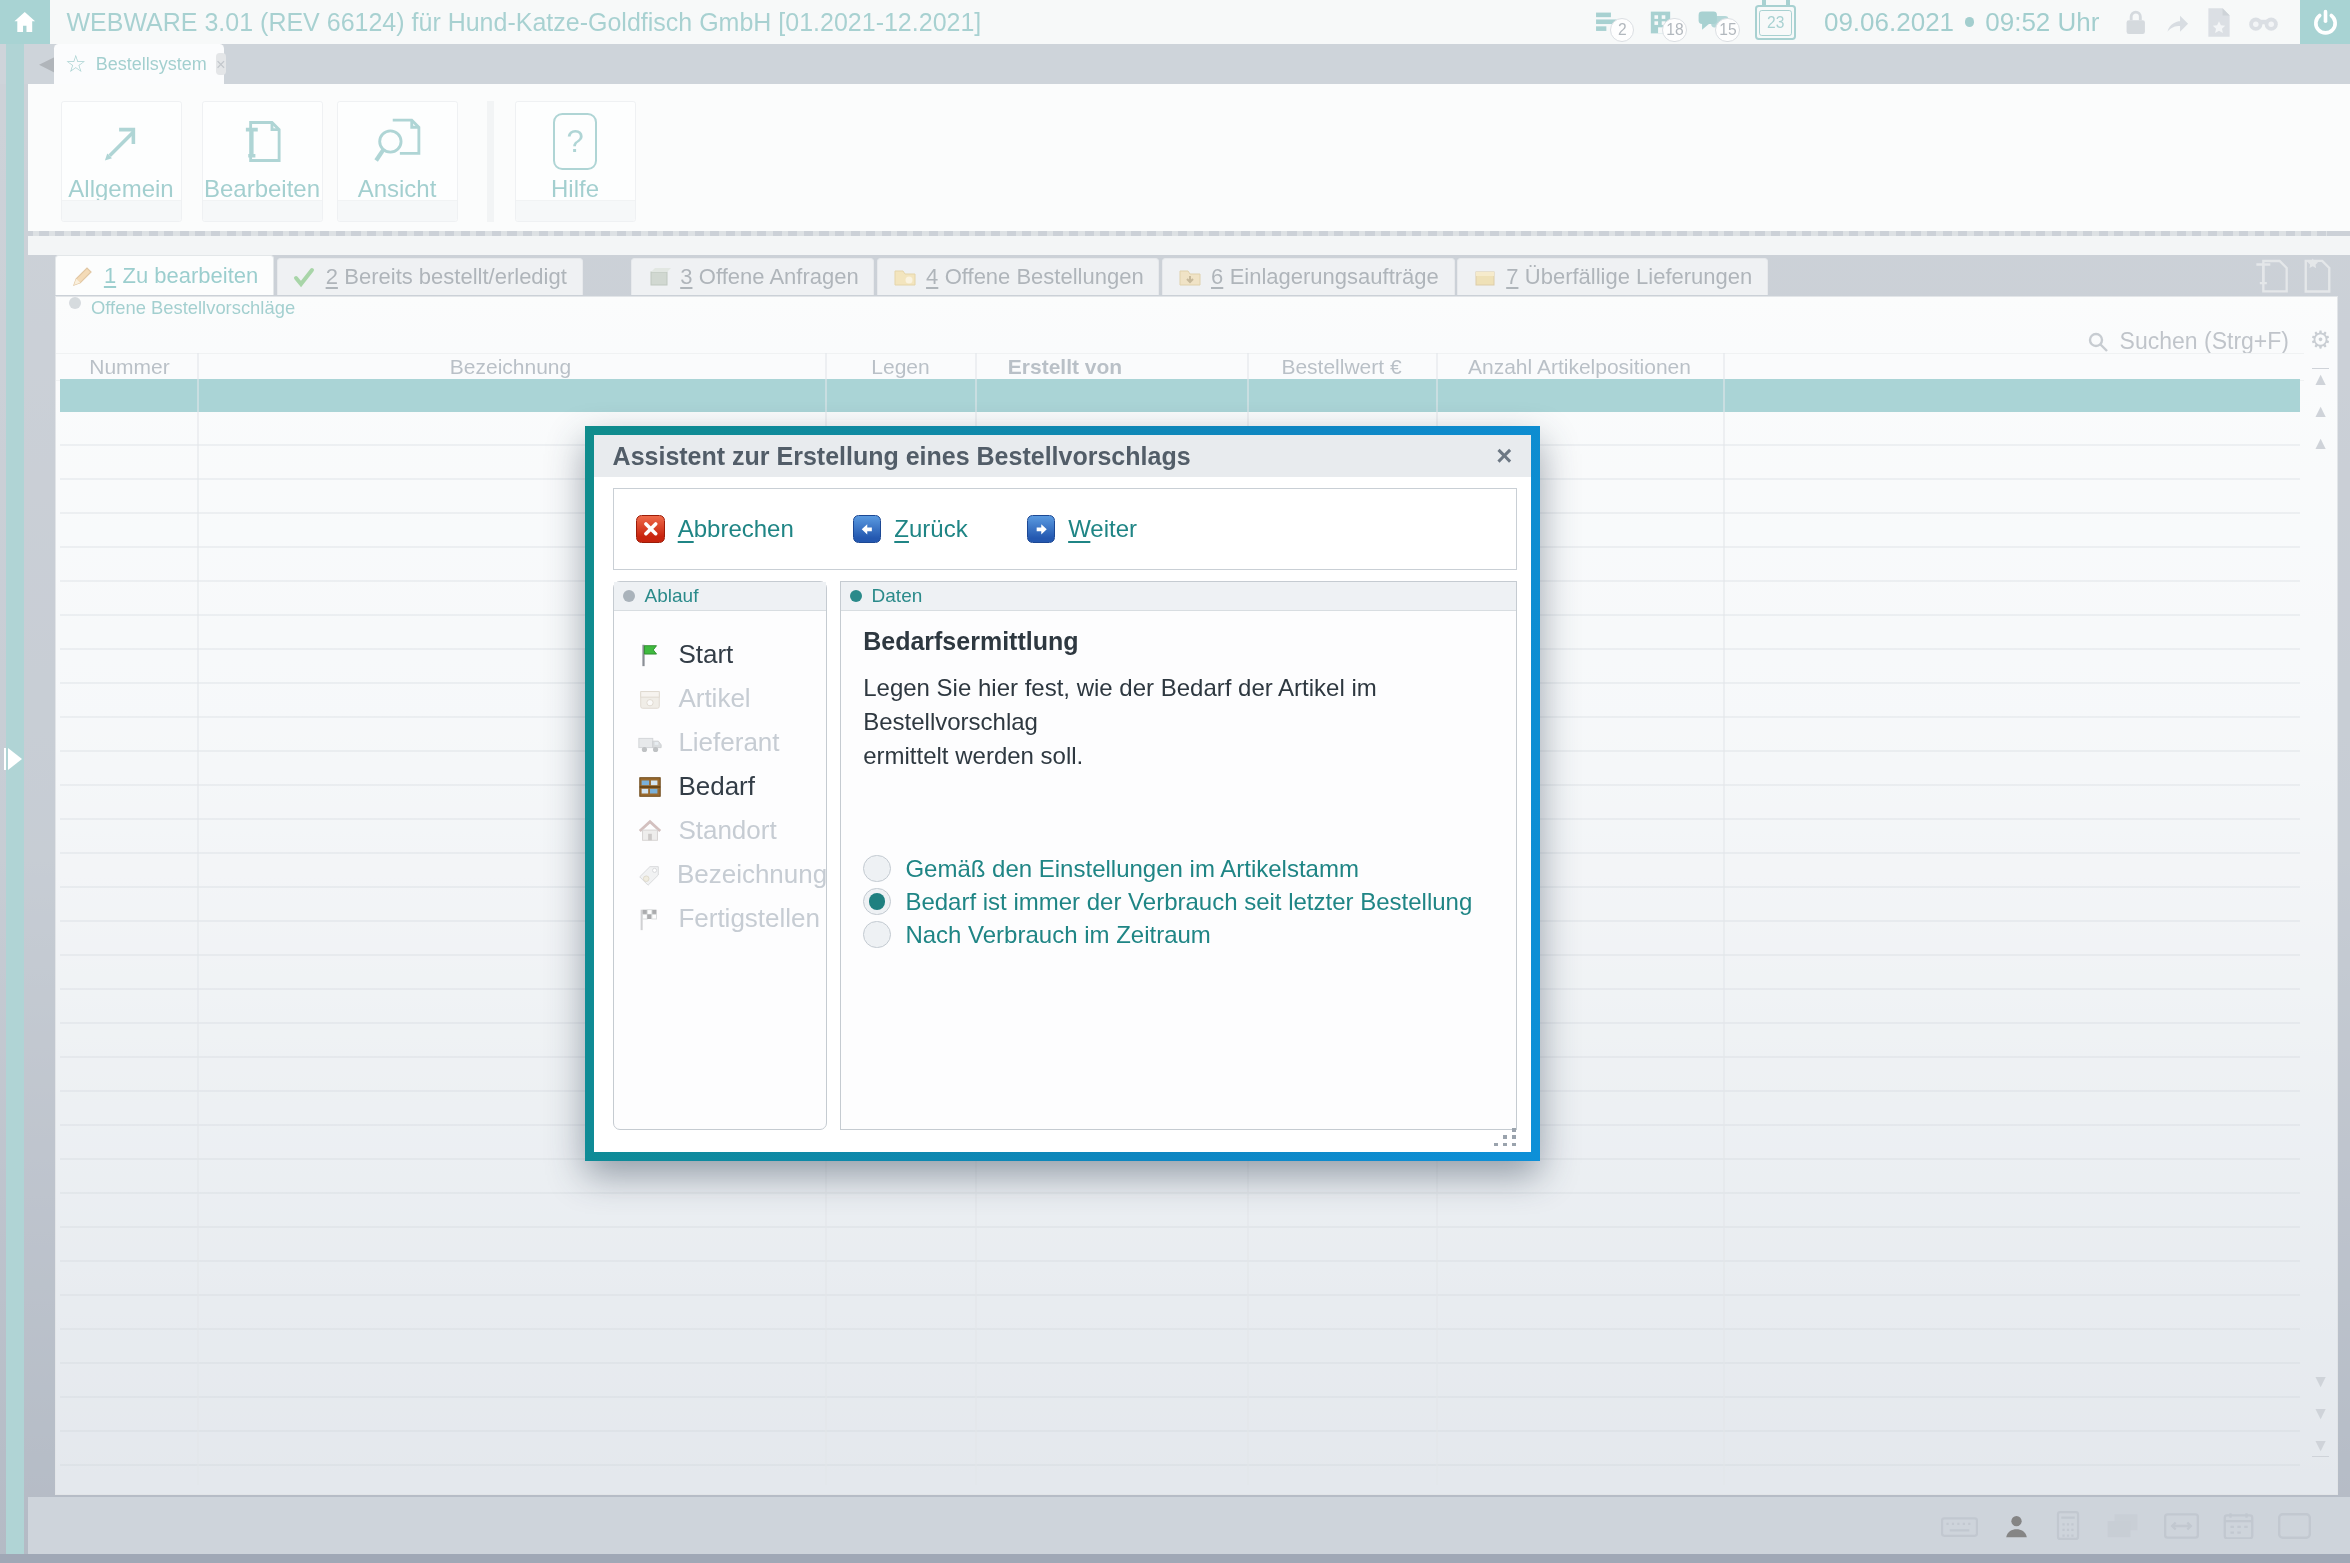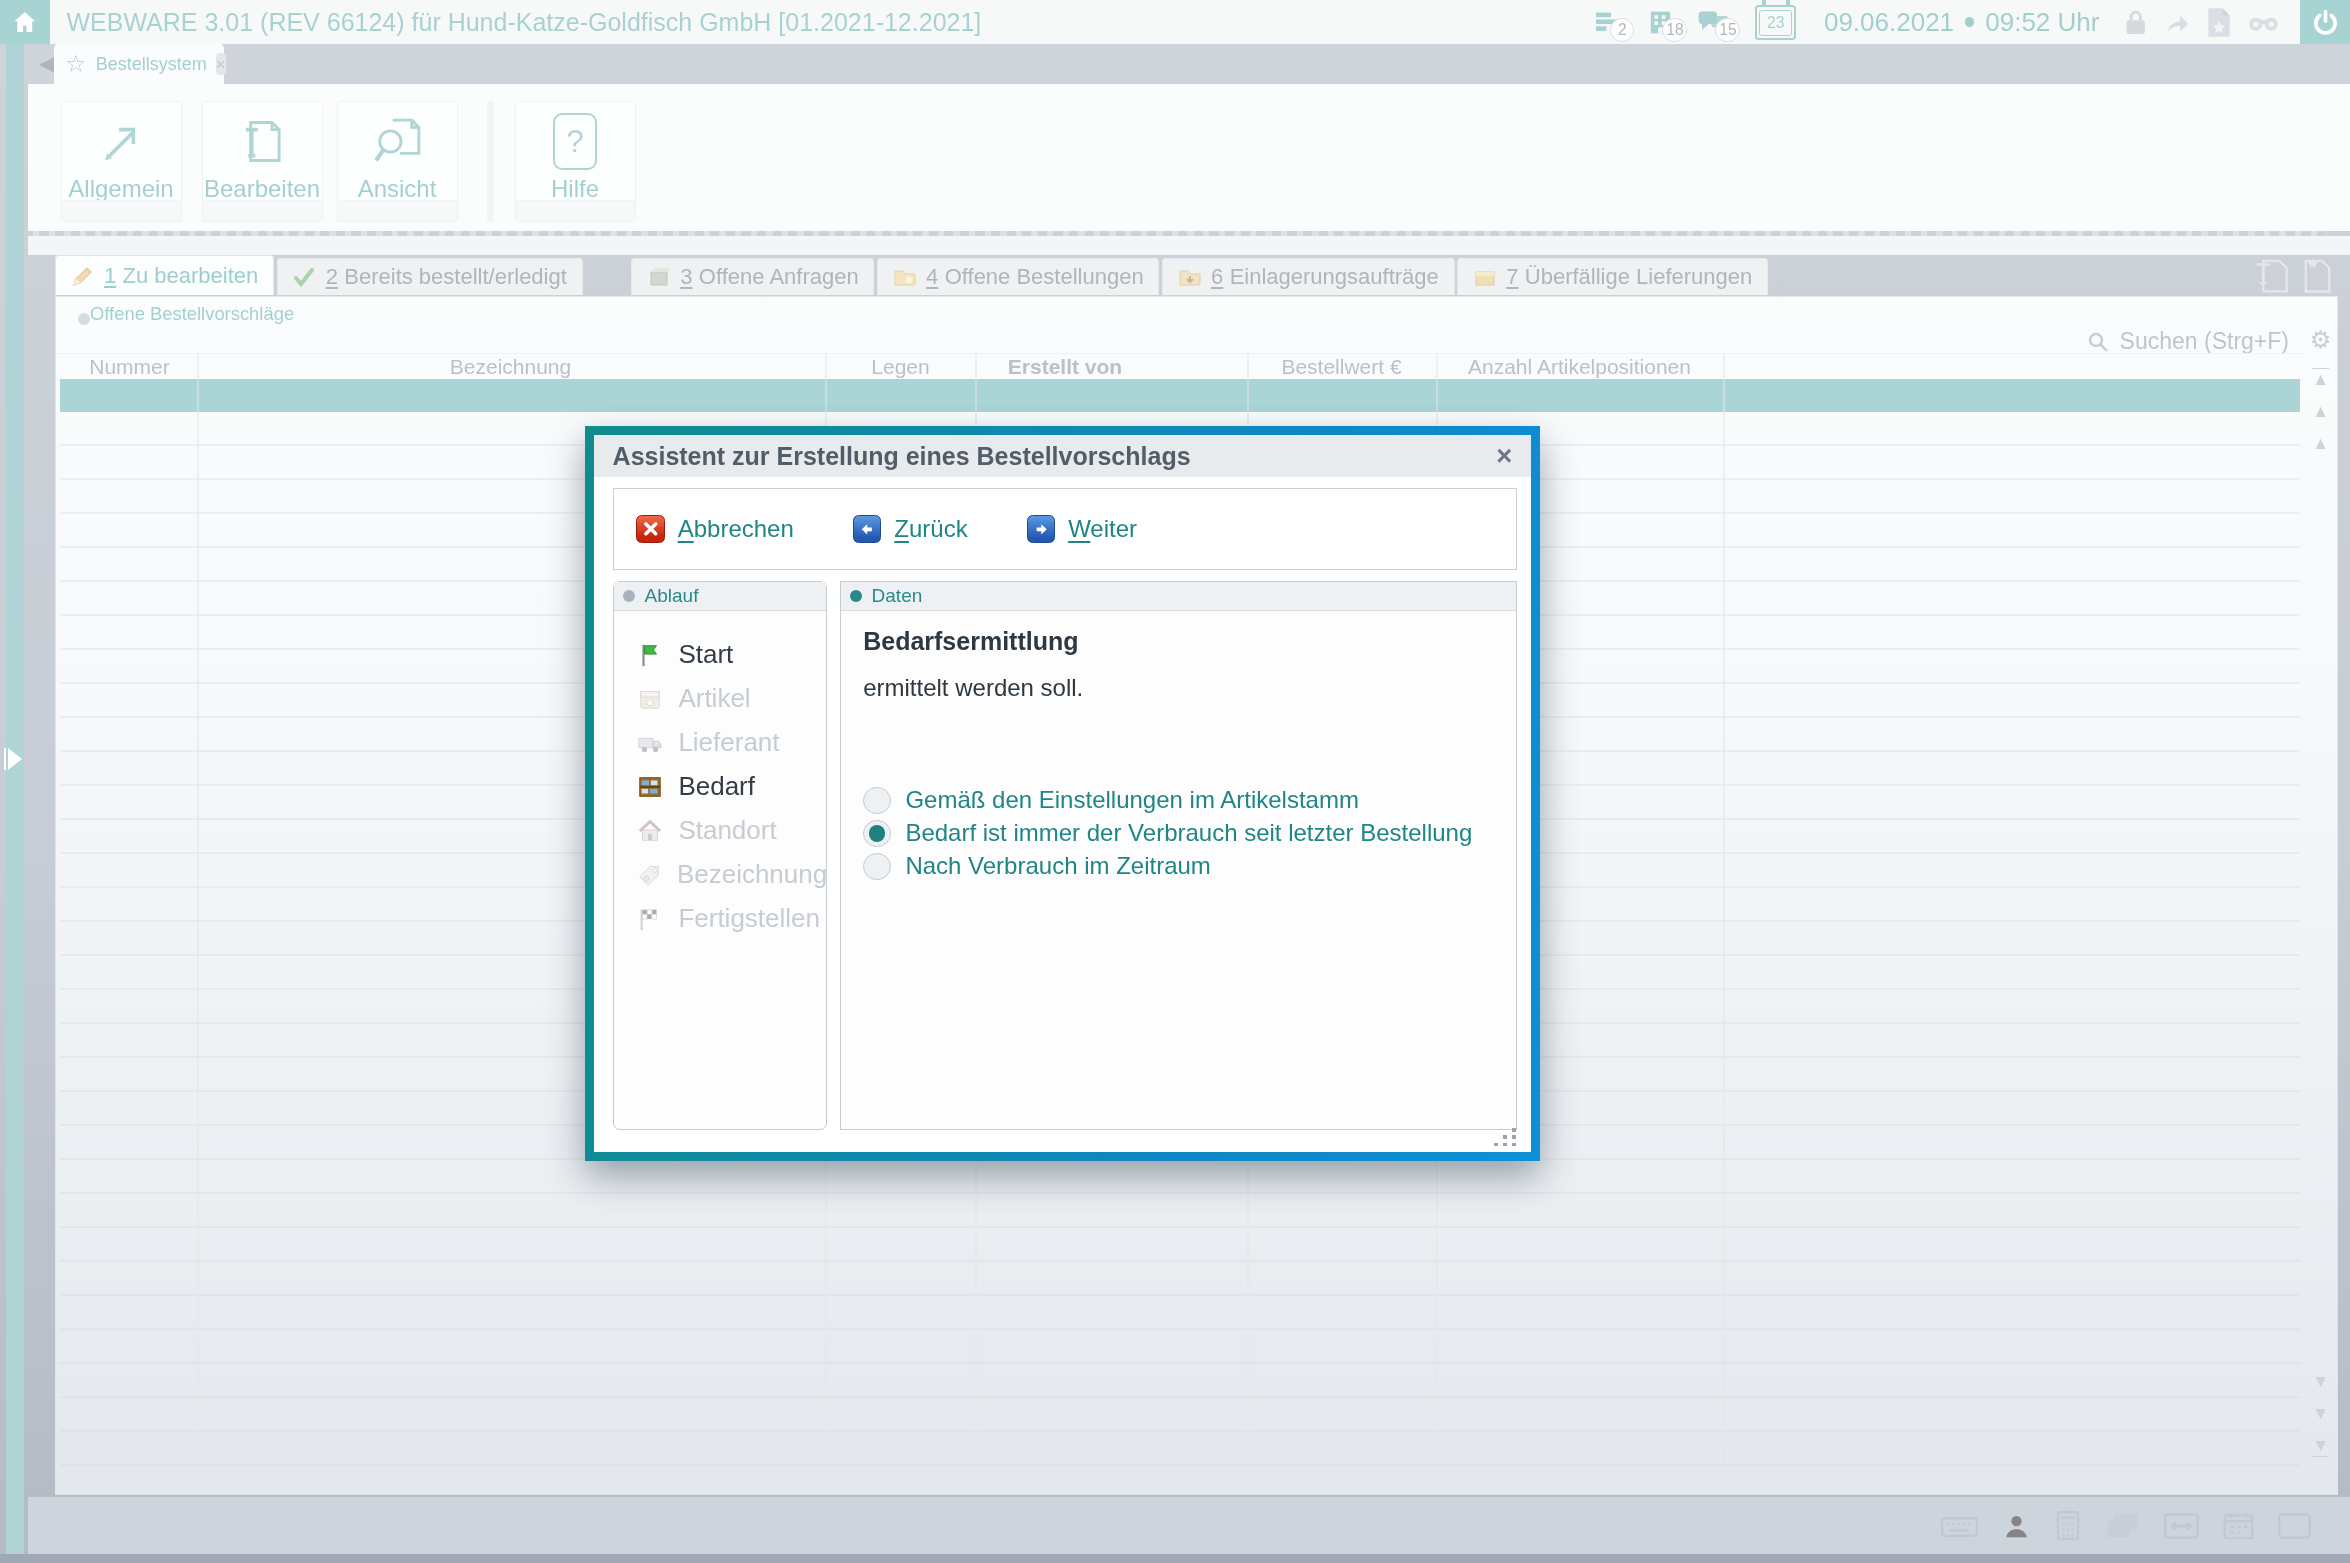--- a/index.html
+++ b/index.html
@@ -55,21 +55,21 @@
   .tab{height:37px;display:flex;align-items:center;gap:9.2px;padding:0 14.7px;background:#dde2e6;border:0.9px solid #ccd2d8;
     border-bottom:none;border-radius:3.7px 3.7px 0 0;box-sizing:border-box;font-size:22px;color:#596470;white-space:nowrap;margin-right:2.8px;}
   .tab u{margin-right:6.4px;text-underline-offset:2.8px;}
   .tab.active{height:40px;background:#f8fafb;color:#2f9898;border-color:#c5ccd2;}
   .tab.grp{margin-left:46px;}
   .strip-icons{position:absolute;right:3.7px;top:0;display:flex;gap:13px;}
 
   
   .panel{position:absolute;left:55px;top:296px;width:2283px;height:1199px;box-sizing:border-box;
     background:linear-gradient(180deg,#f6f8f9 0%,#edf1f4 35%,#c6cfd9 100%);border:0.9px solid #c2c9d0;}
-  .sect-head{position:absolute;left:0;top:0;height:27.5px;display:flex;align-items:flex-end;gap:0;padding-left:22px;}
+  .sect-head{position:absolute;left:0;top:0;height:27.5px;display:flex;align-items:flex-start;gap:10px;padding-left:13px;}
   .sect-bullet{width:12px;height:12px;border-radius:50%;background:#aab3bb;}
   .sect-title{font-size:18.4px;color:#3f9c9c;}
   .search-lbl{position:absolute;right:48px;top:31px;display:flex;align-items:center;gap:9.2px;font-size:23px;color:#7b8591;}
   .thead{position:absolute;left:0;top:56px;right:33px;height:26px;border-top:0.9px solid #dfe3e7;border-bottom:0.9px solid #dfe3e7;}
   .th{position:absolute;top:0;height:26px;display:grid;place-items:center;font-size:21px;color:#6e7c8a;white-space:nowrap;}
   .sel-row{position:absolute;left:3.7px;top:82px;right:37px;height:33px;background:#4fa6aa;}
   .colsep{position:absolute;top:56px;bottom:9.2px;width:1.8px;background:rgba(195,202,210,.55);}
   .rowlines{position:absolute;left:3.7px;right:37px;top:115px;bottom:13px;
     background:repeating-linear-gradient(180deg,transparent 0 32px,rgba(150,162,175,.28) 32px 34px);}
   .vscroll{position:absolute;right:0;top:56px;bottom:0;width:33px;display:flex;flex-direction:column;align-items:center;}
@@ -534,20 +534,21 @@
         </div>
 
         <div class="p-box p-data">
           <div class="p-head">
             <span class="p-bullet teal"></span>
             <span>Daten</span>
           </div>
           <div class="p-content">
             <div class="d-heading">Bedarfsermittlung</div>
             <div class="d-desc">
+              <div>Legen Sie hier fest, wie der Bedarf der Artikel im Bestellvorschlag</div>
               <div>ermittelt werden soll.</div>
             </div>
             <div class="opts">
               <div class="opt">
                 <span class="rdot"></span>
                 <span>Gemäß den Einstellungen im Artikelstamm</span>
               </div>
               <div class="opt sel">
                 <span class="rdot"></span>
                 <span>Bedarf ist immer der Verbrauch seit letzter Bestellung</span>

